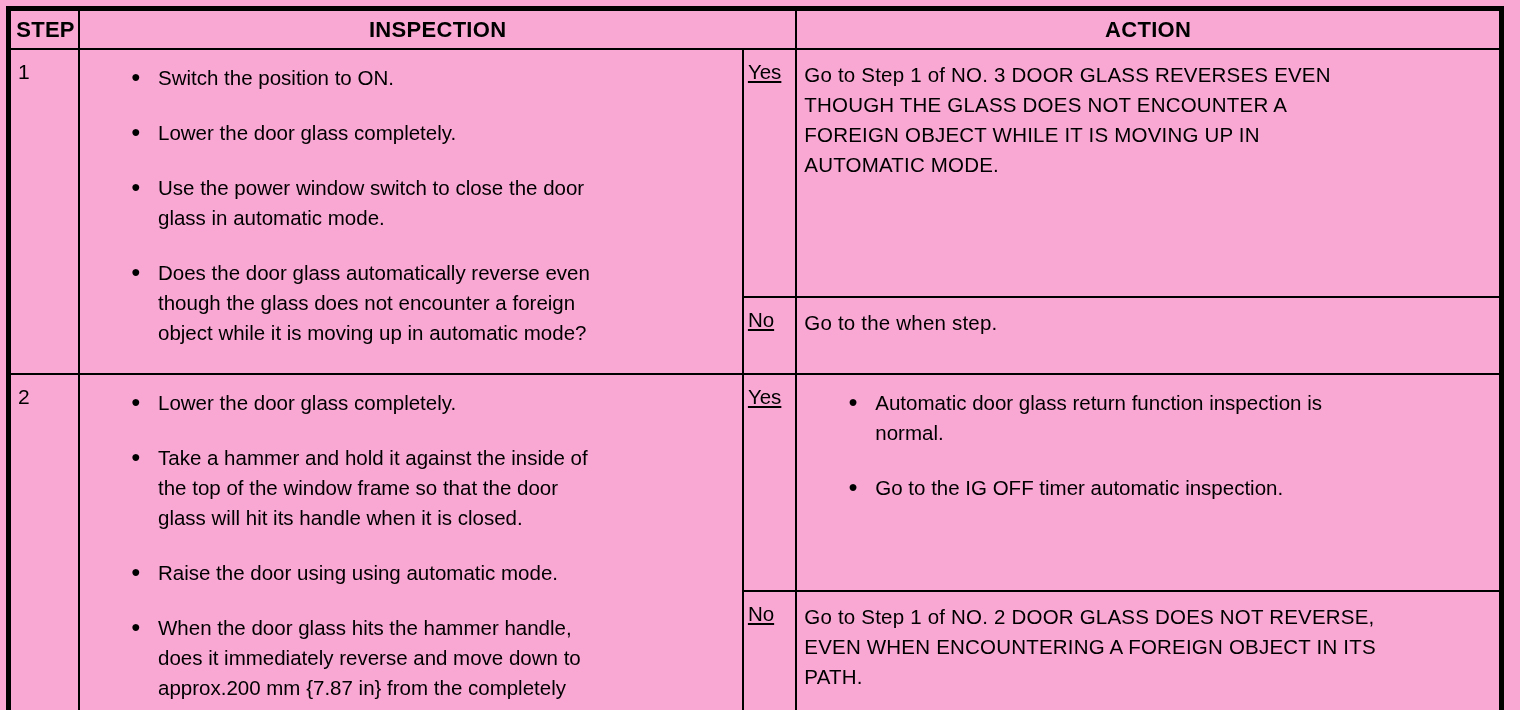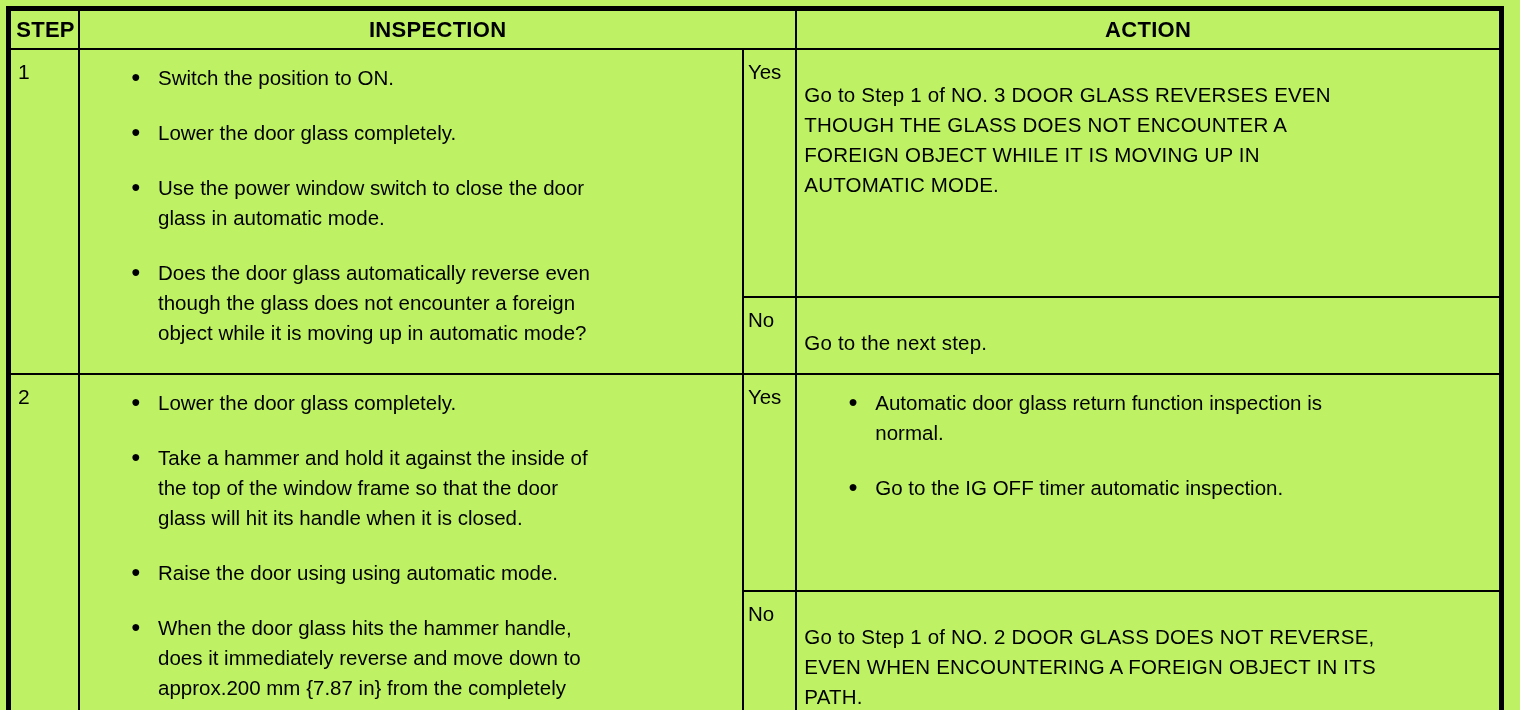--- a/index.html
+++ b/index.html
@@ -4,21 +4,21 @@
 <style>
   html, body {
     margin: 0;
     padding: 0;
     background: #ffffff;
   }
   .page {
     position: relative;
     width: 1520px;
     height: 710px;
-    background: #bef264;
+    background: #f9a8d4;
     font-family: "Liberation Sans", sans-serif;
     color: #000000;
     overflow: hidden;
   }
   table.troubleshooting {
     border-collapse: collapse;
     table-layout: fixed;
     width: 1498px;
     margin: 6px 0 0 6px;
     border: 5px solid #000000;
@@ -39,20 +39,21 @@
   th.step-h { text-align: center; padding-left: 2px; }
   .step-cell {
     font-size: 21px;
     padding: 9px 0 0 7px;
     line-height: 26px;
   }
   .yn-cell {
     font-size: 20.5px;
     padding: 9px 0 17px 4px;
     line-height: 26px;
+    text-decoration: underline;
   }
   ul.bullets {
     list-style: none;
     margin: 0;
     padding: 13px 16px 0 0;
   }
   ul.bullets li {
     position: relative;
     padding-left: 78px;
     margin: 0 0 25px 0;
@@ -66,21 +67,20 @@
     top: -1px;
     font-size: 16px;
     line-height: 30px;
   }
   .action-text {
     font-size: 20.5px;
     line-height: 30px;
     padding: 10px 12px 0 7px;
     white-space: pre-line;
     letter-spacing: 0.2px;
-    margin-top: 20px;
   }
   .bold { font-weight: normal; }
   tr.r-head   { height: 37px; }
   tr.r1-yes   { height: 227px; }
   tr.r1-no    { height: 71px; }
   tr.r2-yes   { height: 196px; }
   tr.r2-no    { height: 153px; }
 </style>
 </head>
 <body>
@@ -118,21 +118,21 @@
         <td>
           <div class="action-text"><span>Go to Step 1 of NO. 3 DOOR GLASS REVERSES EVEN
 THOUGH THE GLASS DOES NOT ENCOUNTER A
 FOREIGN OBJECT WHILE IT IS MOVING UP IN
 AUTOMATIC MODE.</span></div>
         </td>
       </tr>
       <tr class="r1-no">
         <td class="yn-cell">No</td>
         <td>
-          <div class="action-text"><span>Go to the next step.</span></div>
+          <div class="action-text"><span>Go to the when step.</span></div>
         </td>
       </tr>
       <tr class="r2-yes">
         <td class="step-cell" rowspan="2">2</td>
         <td rowspan="2">
           <ul class="bullets">
               <li><span class="bullet">●</span><span><span>Lower the door glass completely.</span></span></li>
               <li><span class="bullet">●</span><span><span>Take a hammer and hold it against the inside of
 the top of the window frame so that the door
 glass will hit its handle when it is closed.</span></span></li>

